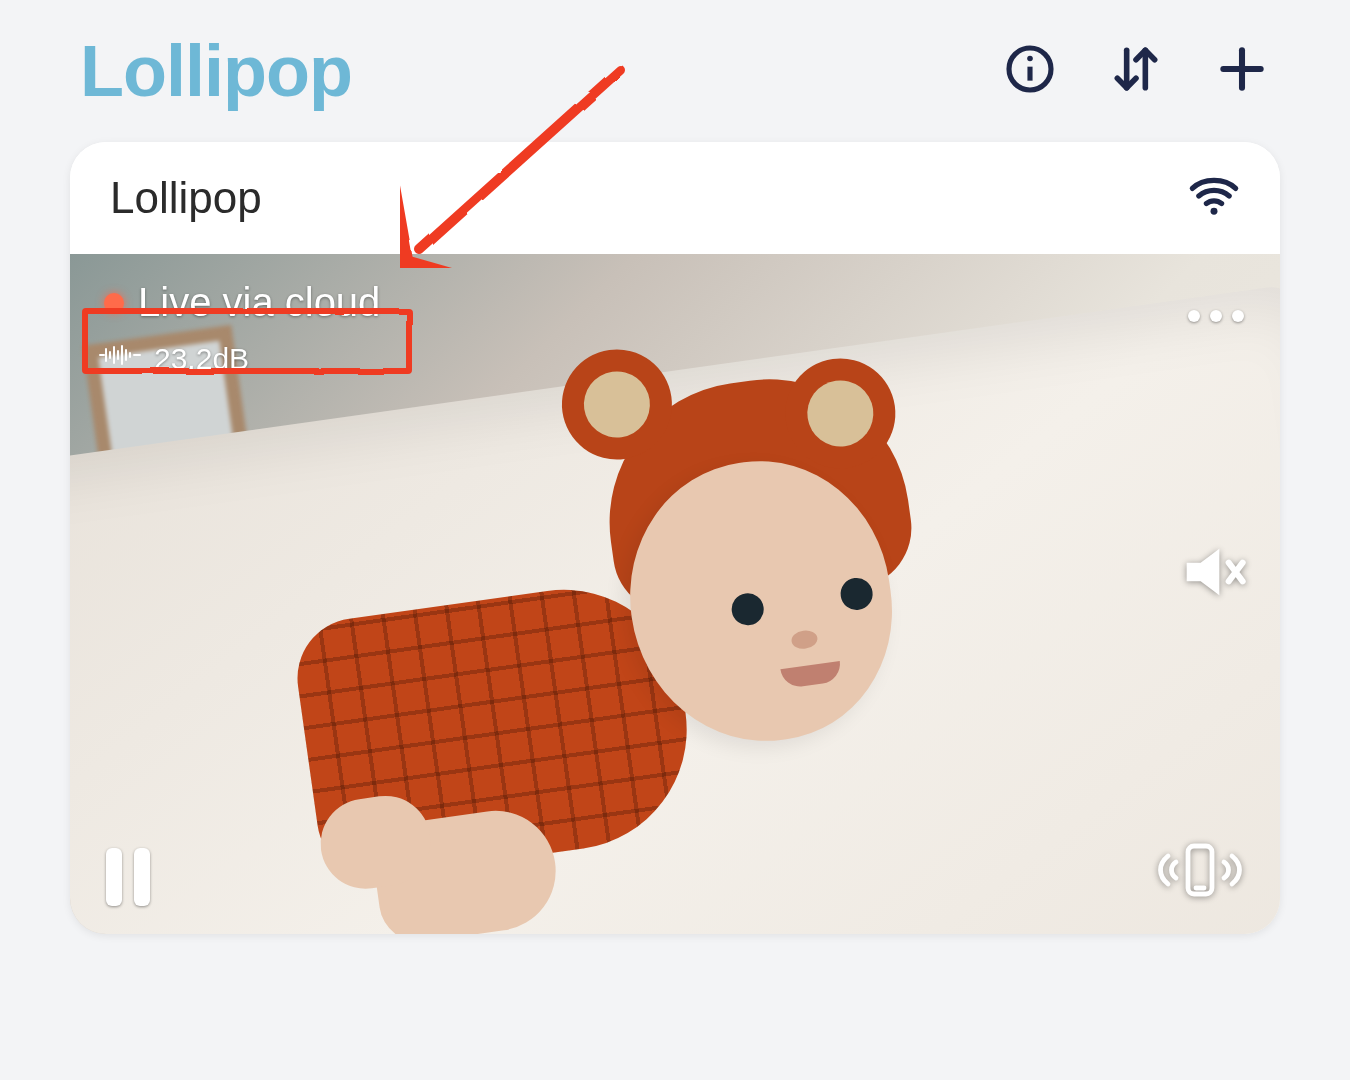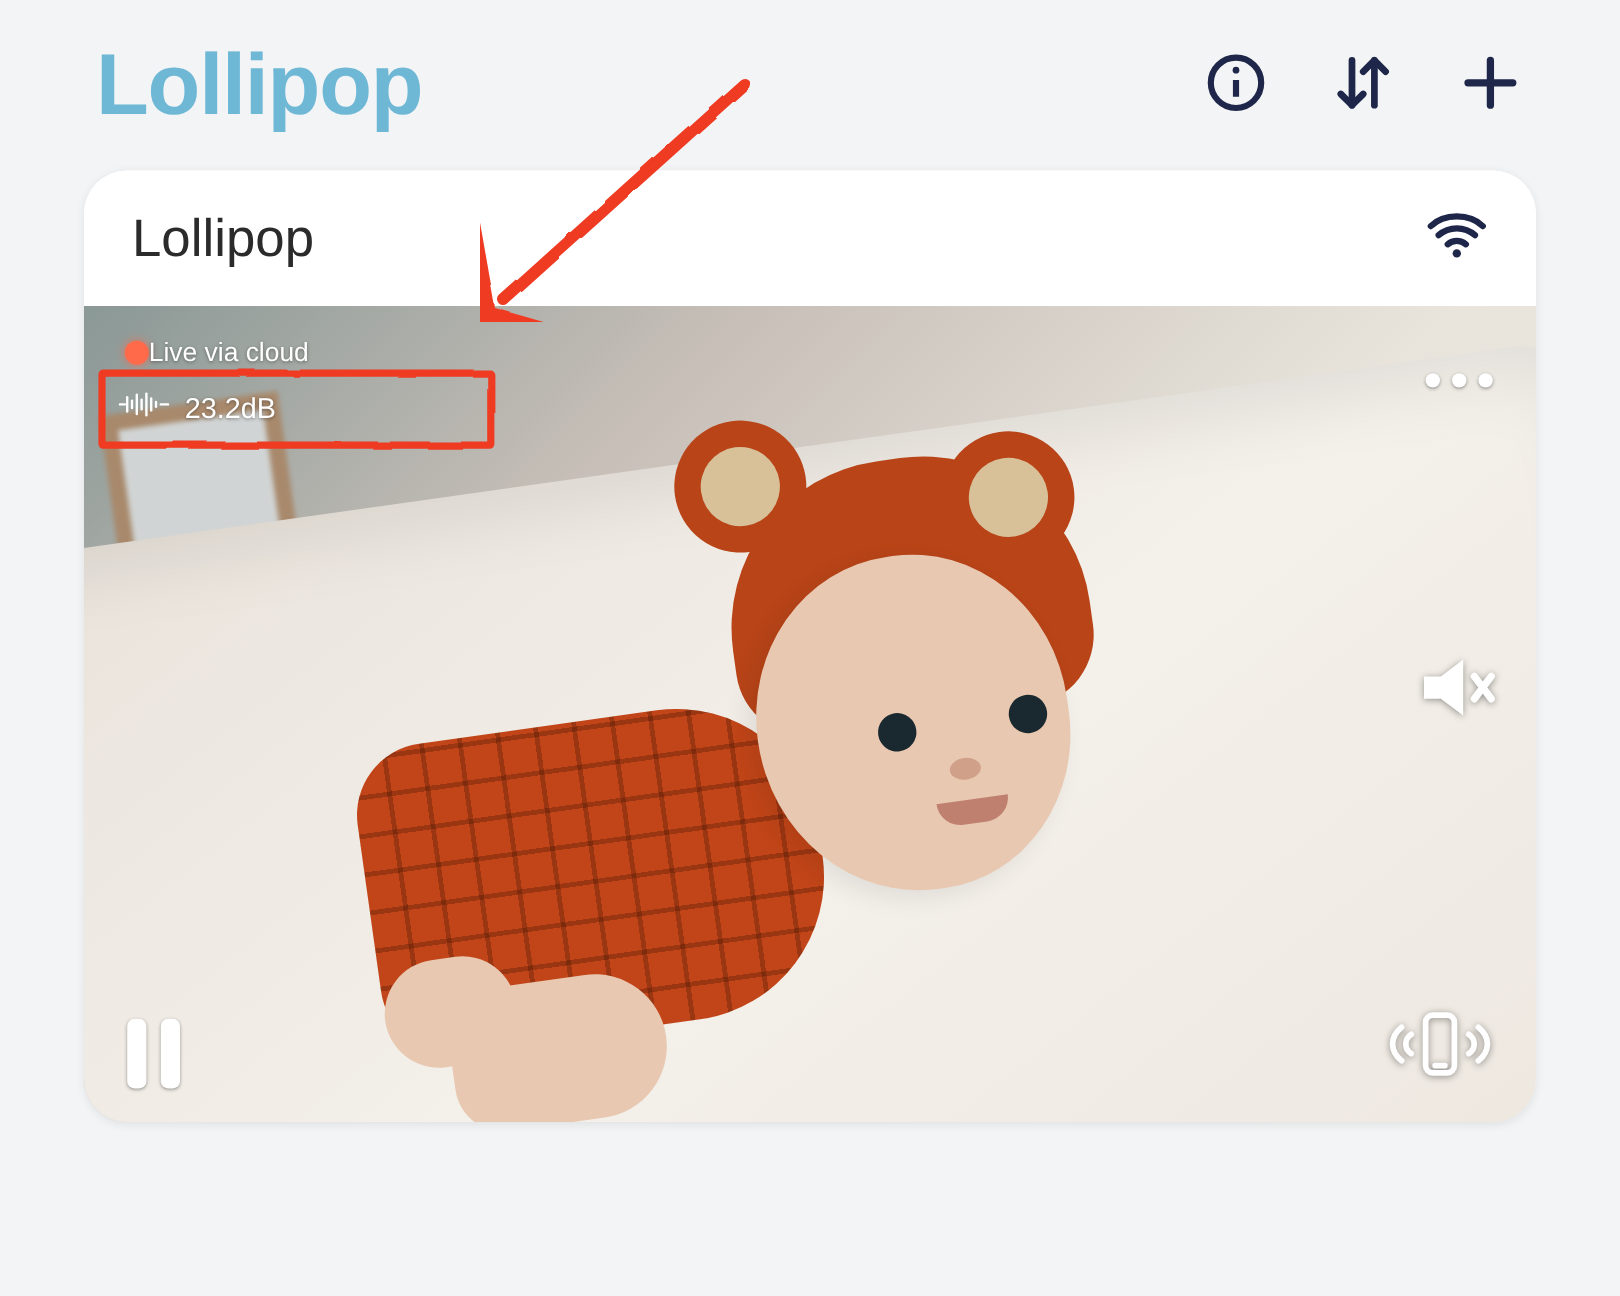--- a/index.html
+++ b/index.html
@@ -191,22 +191,23 @@
       flex-direction: column;
       gap: 10px;
     }
     .live-badge-wrap {
       position: relative;
       padding: 6px 14px 6px 6px;
     }
     .live-badge {
       display: flex;
       align-items: center;
+      gap: 14px;
       color: #fff;
-      font-size: 22px;
+      font-size: 40px;
       font-weight: 500;
       text-shadow: 0 1px 3px rgba(0,0,0,0.4);
     }
     .live-dot {
       width: 20px;
       height: 20px;
       background: #ff6b4a;
       border-radius: 50%;
       box-shadow: 0 0 8px rgba(255,100,70,0.8);
     }
@@ -215,21 +216,21 @@
       border: 6px solid #ef3b24;
       border-radius: 4px;
       pointer-events: none;
       filter: url(#rough);
     }
     .db-row {
       display: flex;
       align-items: center;
       gap: 12px;
       color: #fff;
-      font-size: 24px;
+      font-size: 30px;
       text-shadow: 0 1px 3px rgba(0,0,0,0.4);
     }
     .waveform-icon svg { width: 44px; height: 28px; }
     .more-dots {
       position: absolute;
       right: 36px;
       top: 56px;
       display: flex;
       gap: 10px;
       cursor: pointer;

